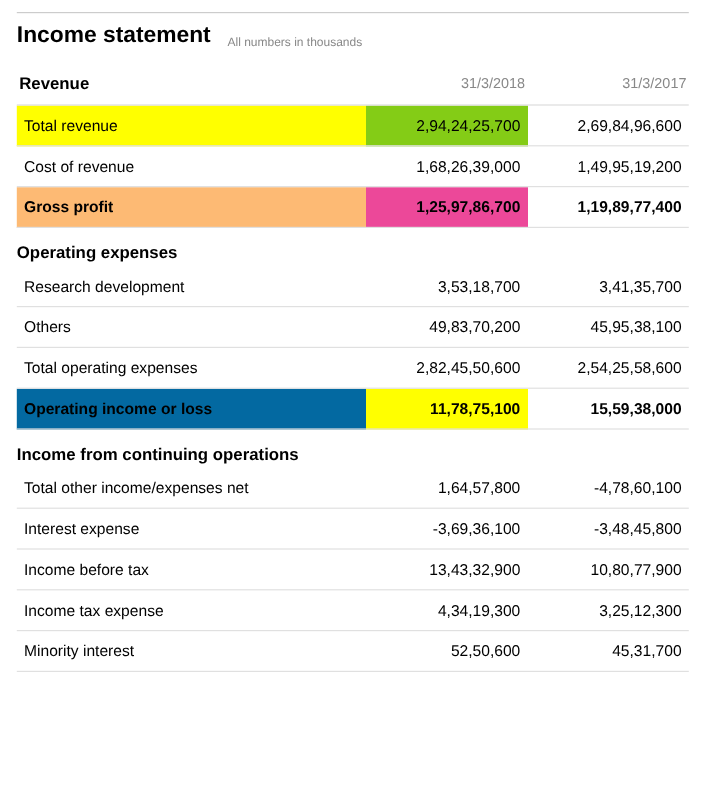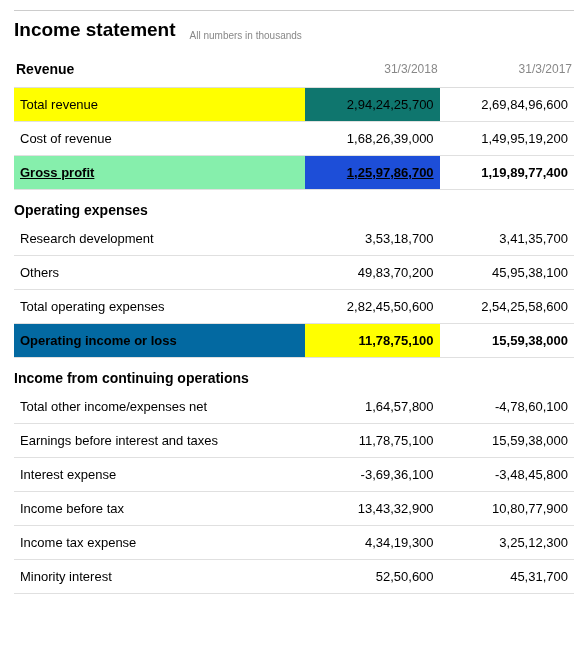--- a/index.html
+++ b/index.html
@@ -74,31 +74,31 @@
     <tbody>
         <tr class="date-header">
       <td class="label"><span class="section-title" style="color:#000;">Revenue</span></td>
       <td class="val">31/3/2018</td>
       <td class="val">31/3/2017</td>
     </tr>
     </tbody>
       <tbody id="revenue-body">
         <tr class="data-row">
           <td class="label" style="background: rgb(255, 255, 0);">Total revenue</td>
-          <td class="val" style="background: #0f766e;">2,94,24,25,700</td>
+          <td class="val" style="background: #84cc16;">2,94,24,25,700</td>
           <td class="val">2,69,84,96,600</td>
         </tr>
         <tr class="data-row">
           <td class="label">Cost of revenue</td>
           <td class="val">1,68,26,39,000</td>
           <td class="val">1,49,95,19,200</td>
         </tr>
         <tr class="data-row bold">
-          <td class="label" style="background: #86efac; text-decoration: underline;">Gross profit</td>
-          <td class="val" style="background: #1d4ed8; text-decoration: underline;">1,25,97,86,700</td>
+          <td class="label" style="background: #fdba74;">Gross profit</td>
+          <td class="val" style="background: #ec4899;">1,25,97,86,700</td>
           <td class="val">1,19,89,77,400</td>
         </tr>
       </tbody>
 
     <tbody>
         <tr class="spacer">
           <td colspan="3"></td>
         </tr>
 
     <tr>
@@ -137,25 +137,20 @@
       <td colspan="3" class="section-title">Income from continuing operations</td>
     </tr>
     </tbody>
       <tbody id="contops-body">
         <tr class="data-row">
           <td class="label">Total other income/expenses net</td>
           <td class="val">1,64,57,800</td>
           <td class="val">-4,78,60,100</td>
         </tr>
         <tr class="data-row">
-          <td class="label">Earnings before interest and taxes</td>
-          <td class="val">11,78,75,100</td>
-          <td class="val">15,59,38,000</td>
-        </tr>
-        <tr class="data-row">
           <td class="label">Interest expense</td>
           <td class="val">-3,69,36,100</td>
           <td class="val">-3,48,45,800</td>
         </tr>
         <tr class="data-row">
           <td class="label">Income before tax</td>
           <td class="val">13,43,32,900</td>
           <td class="val">10,80,77,900</td>
         </tr>
         <tr class="data-row">

